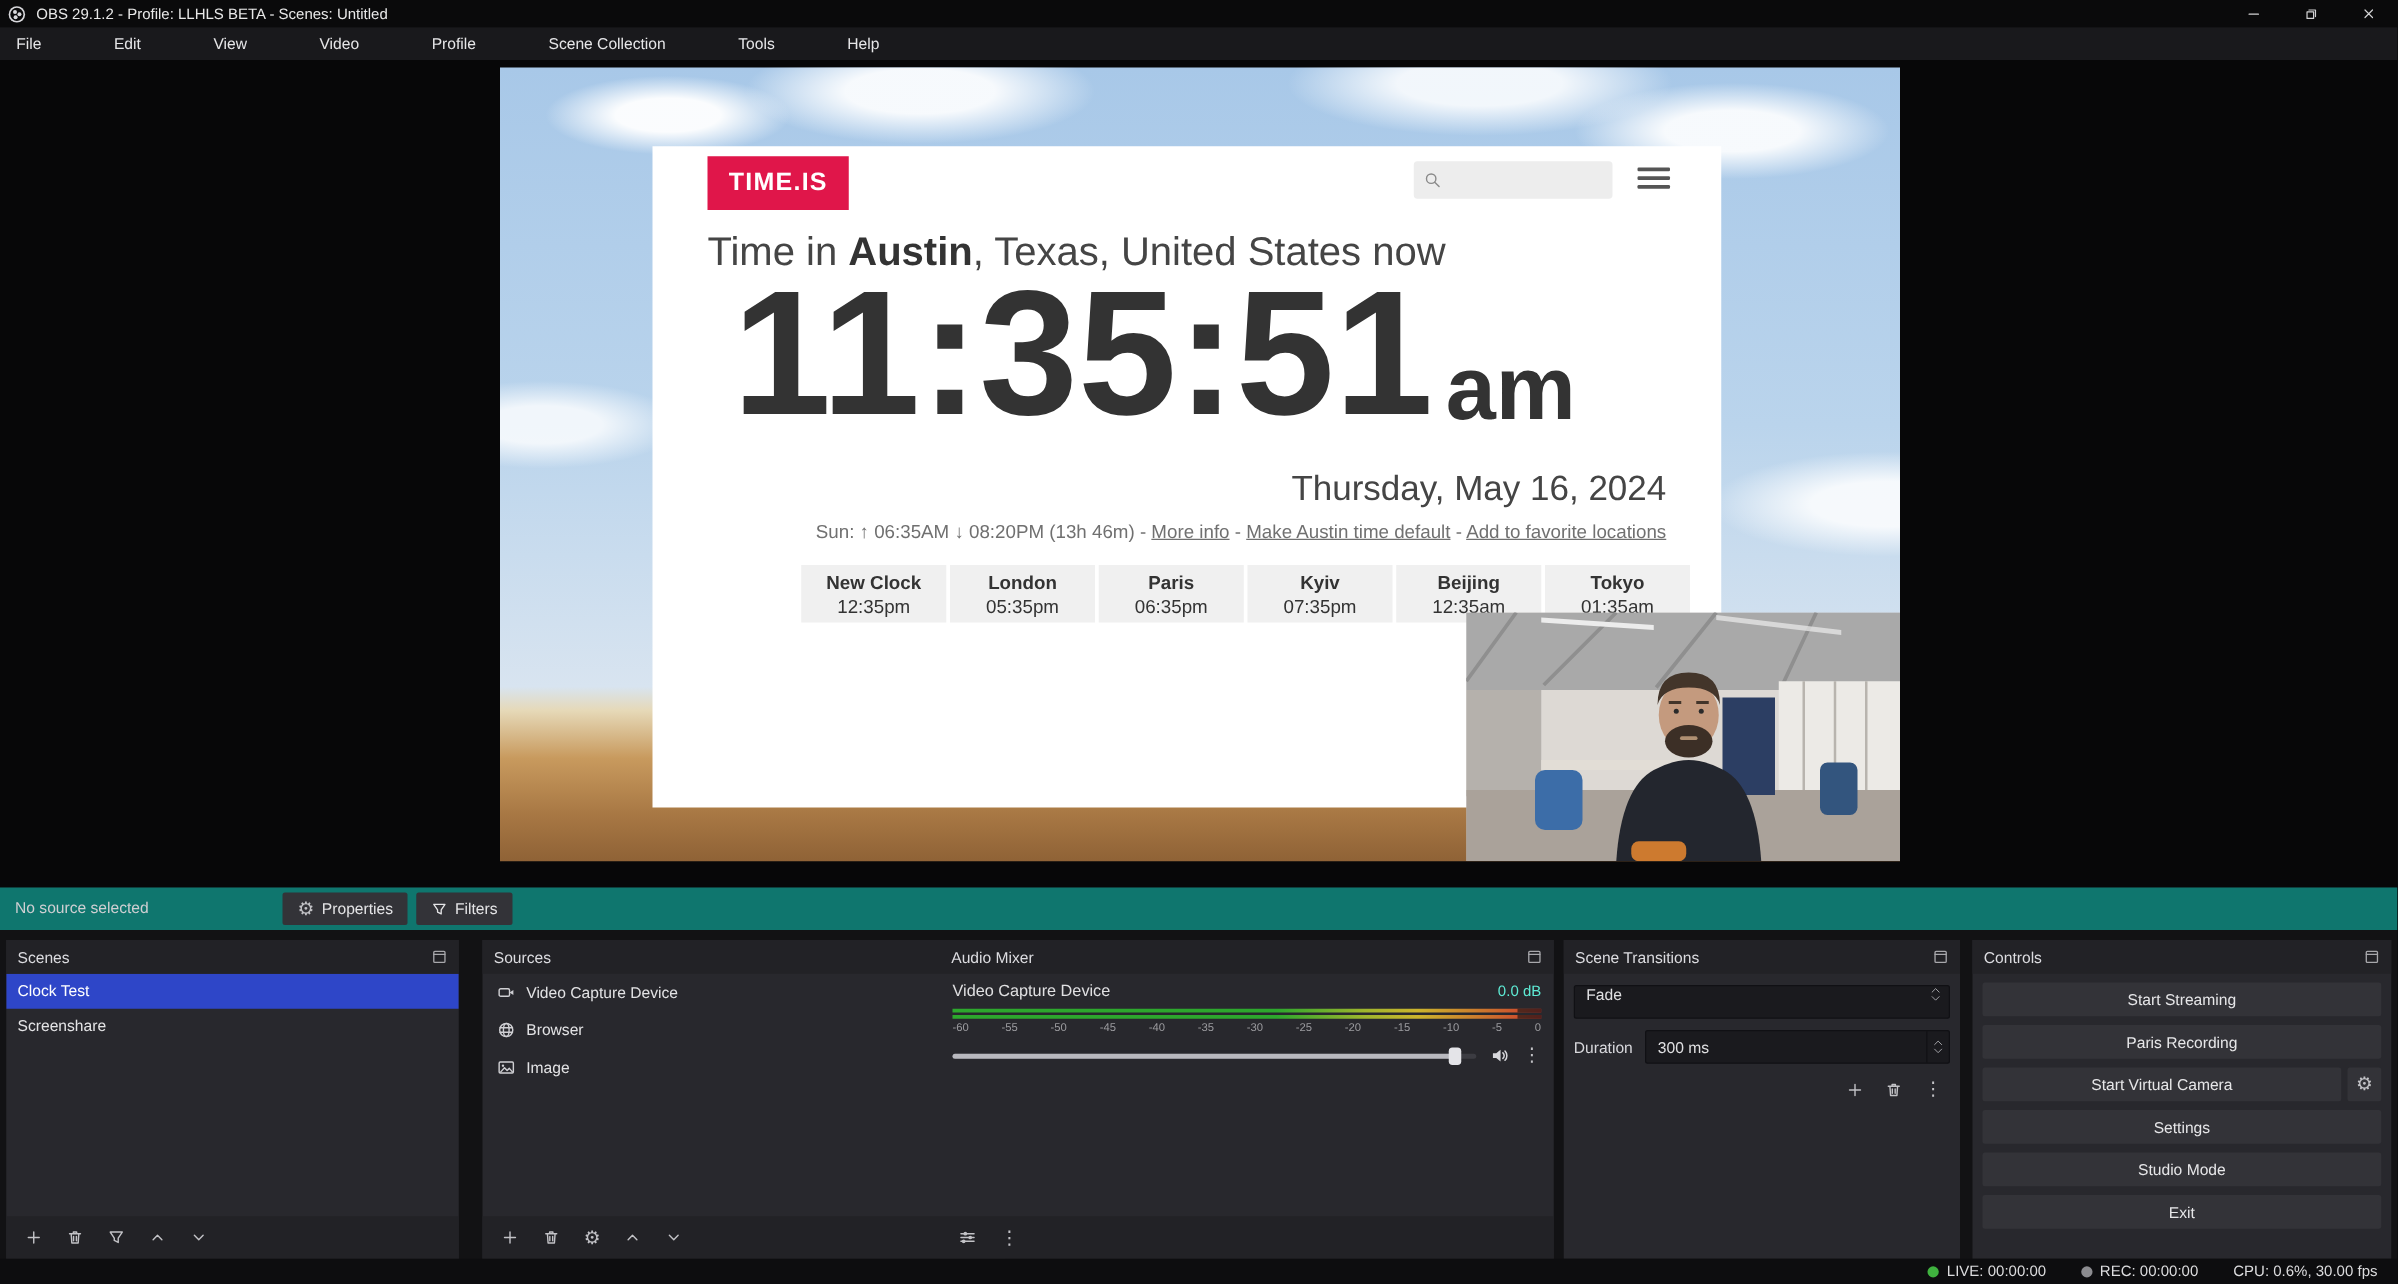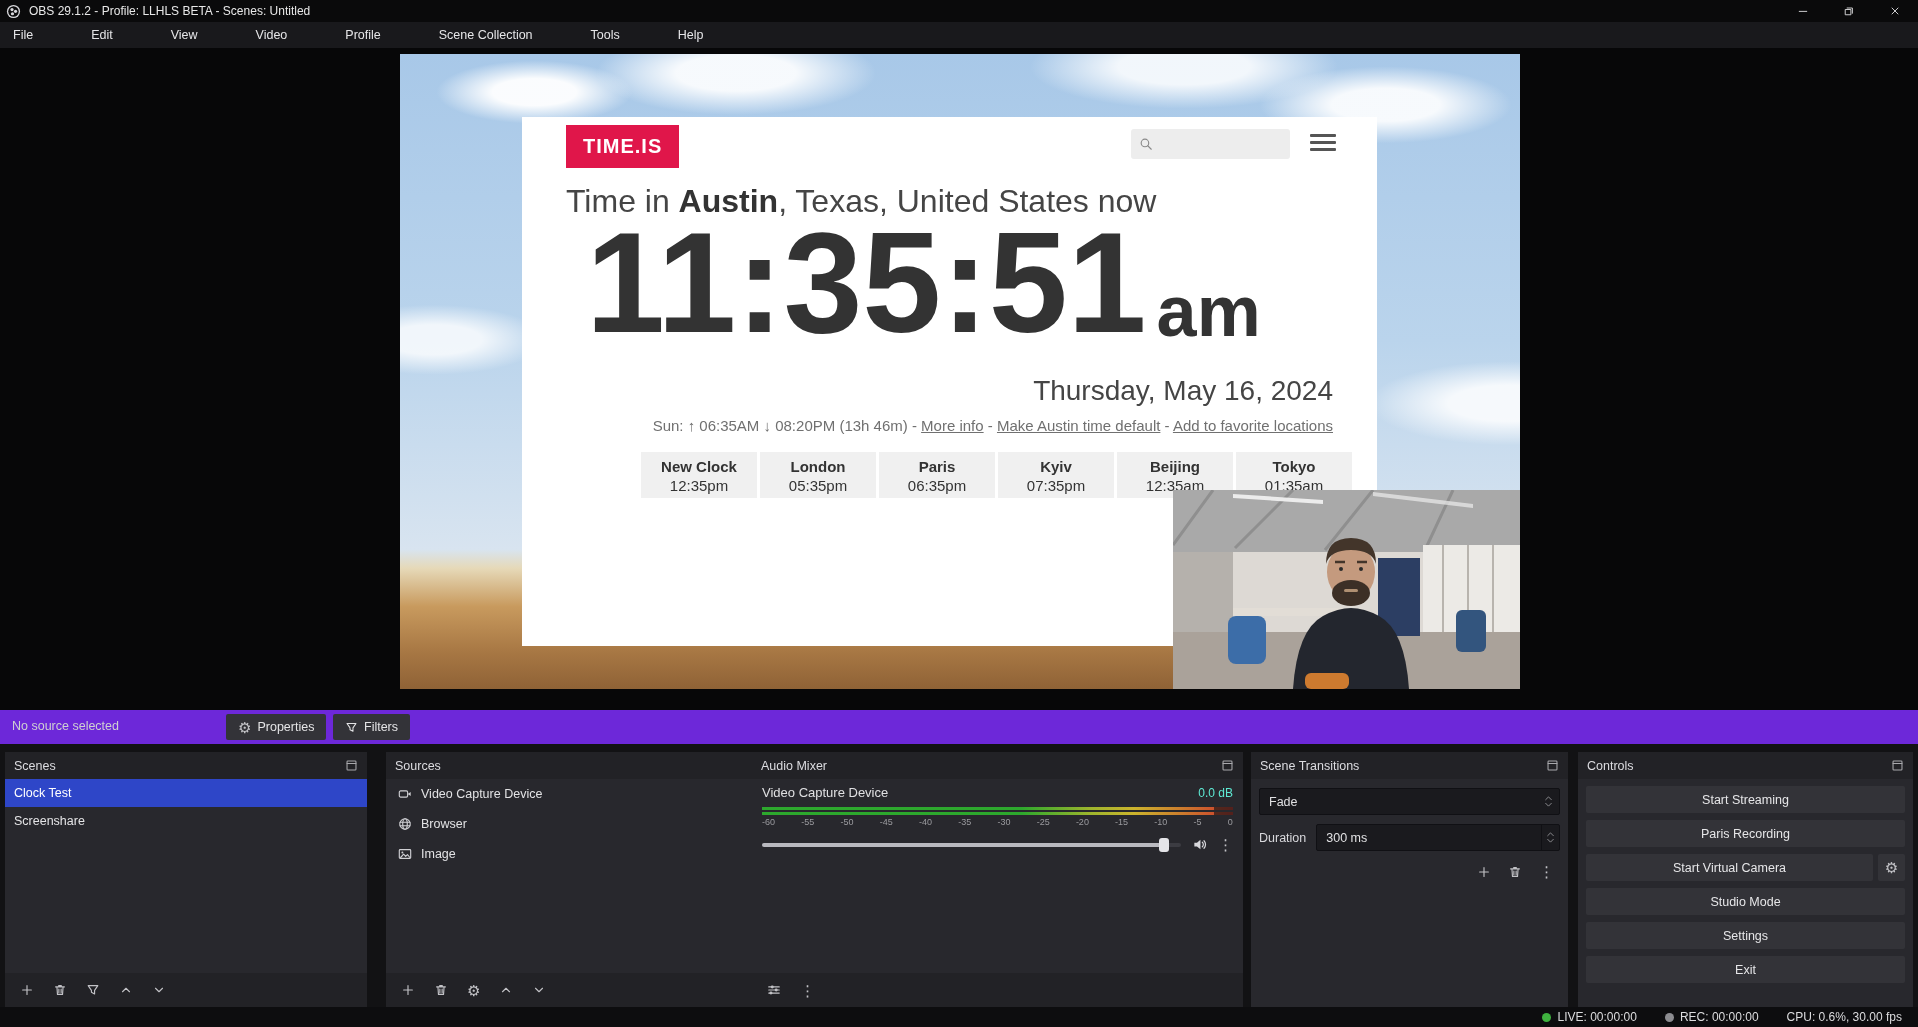--- a/index.html
+++ b/index.html
@@ -45,21 +45,21 @@
   .ti-sun { position:absolute; left:0; right:44px; top:300px; text-align:right; font-size:15px; color:#707070;margin-left:48px; }
   .ti-sun a { color:#707070; text-decoration:underline; }
   .ti-cities { position:absolute; left:119px; top:335px; display:flex; gap:3px; }
   .ti-city { width:116px; height:46px; background:#f0f0f0; text-align:center; padding-top:6px; }
   .ti-city .name { font-weight:bold; font-size:15px; color:#333; }
   .ti-city .time { font-size:15px; color:#333; margin-top:2px; }
 
   .webcam { position:absolute; left:773px; top:436px; width:347px; height:199px; }
 
   
-  .src-toolbar { position:absolute; top:710px; left:0; right:0; height:34px; background:#6d28d9; }
+  .src-toolbar { position:absolute; top:710px; left:0; right:0; height:34px; background:#0f766e; }
   .no-source { position:absolute; left:12px; top:9px; font-size:12.5px; color:#cfcfd2; }
   .tb-btn { position:absolute; top:4px; height:26px; display:flex; align-items:center; gap:6px; padding:0 12px; background:#333338; border-radius:2px; font-size:12.5px; color:#e4e4e6; }
   .tb-properties { left:226px; }
   .tb-filters { left:333px; }
 
   
   .panel { position:absolute; top:752px; height:255px; background:#28282d; display:flex; flex-direction:column; }
   .panel-scenes { left:5px; width:362px; }
   .panel-sources { left:386px; width:418px; }
   .panel-audio { left:752px; width:491px; }
@@ -86,21 +86,21 @@
   .meter-bar { height:3px; margin-bottom:2px; position:relative;
     background:linear-gradient(to right,#2da82d 0%,#2da82d 55%,#9fb52d 70%,#ccb42d 79%,#cc822d 88%,#cc3a2d 100%); }
   .meter-bar .dim { position:absolute; right:0; top:0; bottom:0; width:4%; background:rgba(18,18,20,.65); }
   .ticks { display:flex; justify-content:space-between; font-size:9px; color:#9b9b9f; margin-top:2px; }
   .slider-row { display:flex; align-items:center; gap:11px; margin-top:10px; color:#d8d8dc; }
   .slider { flex:1; height:4px; background:#3c3c42; border-radius:2px; position:relative; }
   .slider-fill { width:96%; height:100%; background:#b9b9bf; border-radius:2px; }
   .slider-handle { position:absolute; left:calc(96% - 5px); top:-5px; width:10px; height:14px; background:#e4e4e8; border-radius:3px; }
 
   .trans-body { padding:9px 8px; }
-  .combo { height:27px; background:#1a1a1e; border:1px solid #101014; border-radius:2px; display:flex; align-items:center; padding:0 6px 0 9px; font-size:12.5px; color:#e0e0e2; }
+  .combo { height:27px; background:#1a1a1e; border:1px solid #101014; border-radius:2px; display:flex; padding:0 6px 0 9px; font-size:12.5px; color:#e0e0e2; }
   .combo .arrows, .spin .arrows { display:flex; flex-direction:column; align-items:center; gap:1px; color:#b0b0b4; }
   .combo .arrows { margin-left:auto; }
   .duration-row { display:flex; align-items:center; gap:10px; margin-top:9px; font-size:12.5px; color:#d8d8dc; }
   .spin { flex:1; height:27px; background:#1a1a1e; border:1px solid #101014; border-radius:2px; display:flex; align-items:center; padding-left:9px; font-size:12.5px; color:#e0e0e2; position:relative; }
   .spin .arrows { position:absolute; right:0; top:0; bottom:0; width:18px; border-left:1px solid #101014; justify-content:center; }
   .trans-actions { display:flex; justify-content:flex-end; align-items:center; gap:17px; margin-top:13px; padding-right:6px; color:#c2c2c6; }
 
   .controls-body { padding:7px 8px; display:flex; flex-direction:column; gap:7px; }
   .ctl-btn { height:27px; background:#333338; border-radius:2px; display:flex; align-items:center; justify-content:center; font-size:12.5px; color:#e6e6e8; }
   .ctl-row { display:flex; gap:5px; }
@@ -487,22 +487,22 @@
   <div class="panel-body">
     <div class="controls-body">
       <div class="ctl-btn">Start Streaming</div>
       <div class="ctl-btn">Paris Recording</div>
       <div class="ctl-row">
         <div class="ctl-btn">Start Virtual Camera</div>
         <div class="ctl-gear">
           <span class="glyph">⚙</span>
         </div>
       </div>
+      <div class="ctl-btn">Settings</div>
       <div class="ctl-btn">Studio Mode</div>
-      <div class="ctl-btn">Settings</div>
       <div class="ctl-btn">Exit</div>
     </div>
   </div>
 </div>
 
 <div class="statusbar">
   <div class="status-item">
     <span class="live-dot"></span>
     <span>LIVE: 00:00:00</span>
   </div>

